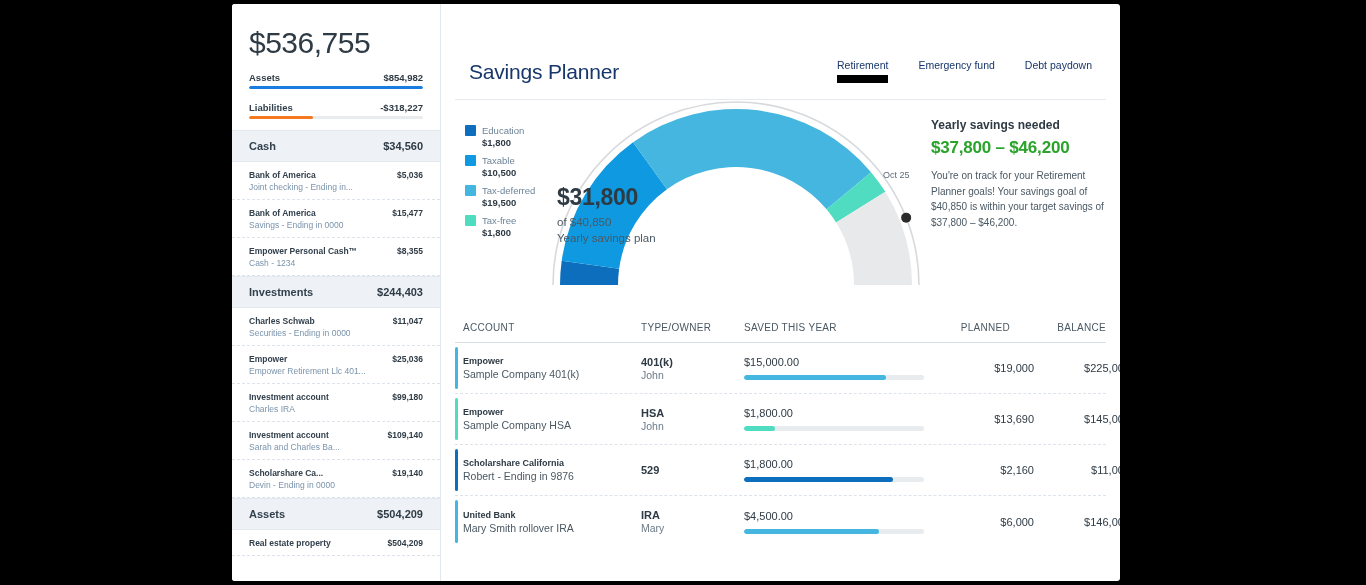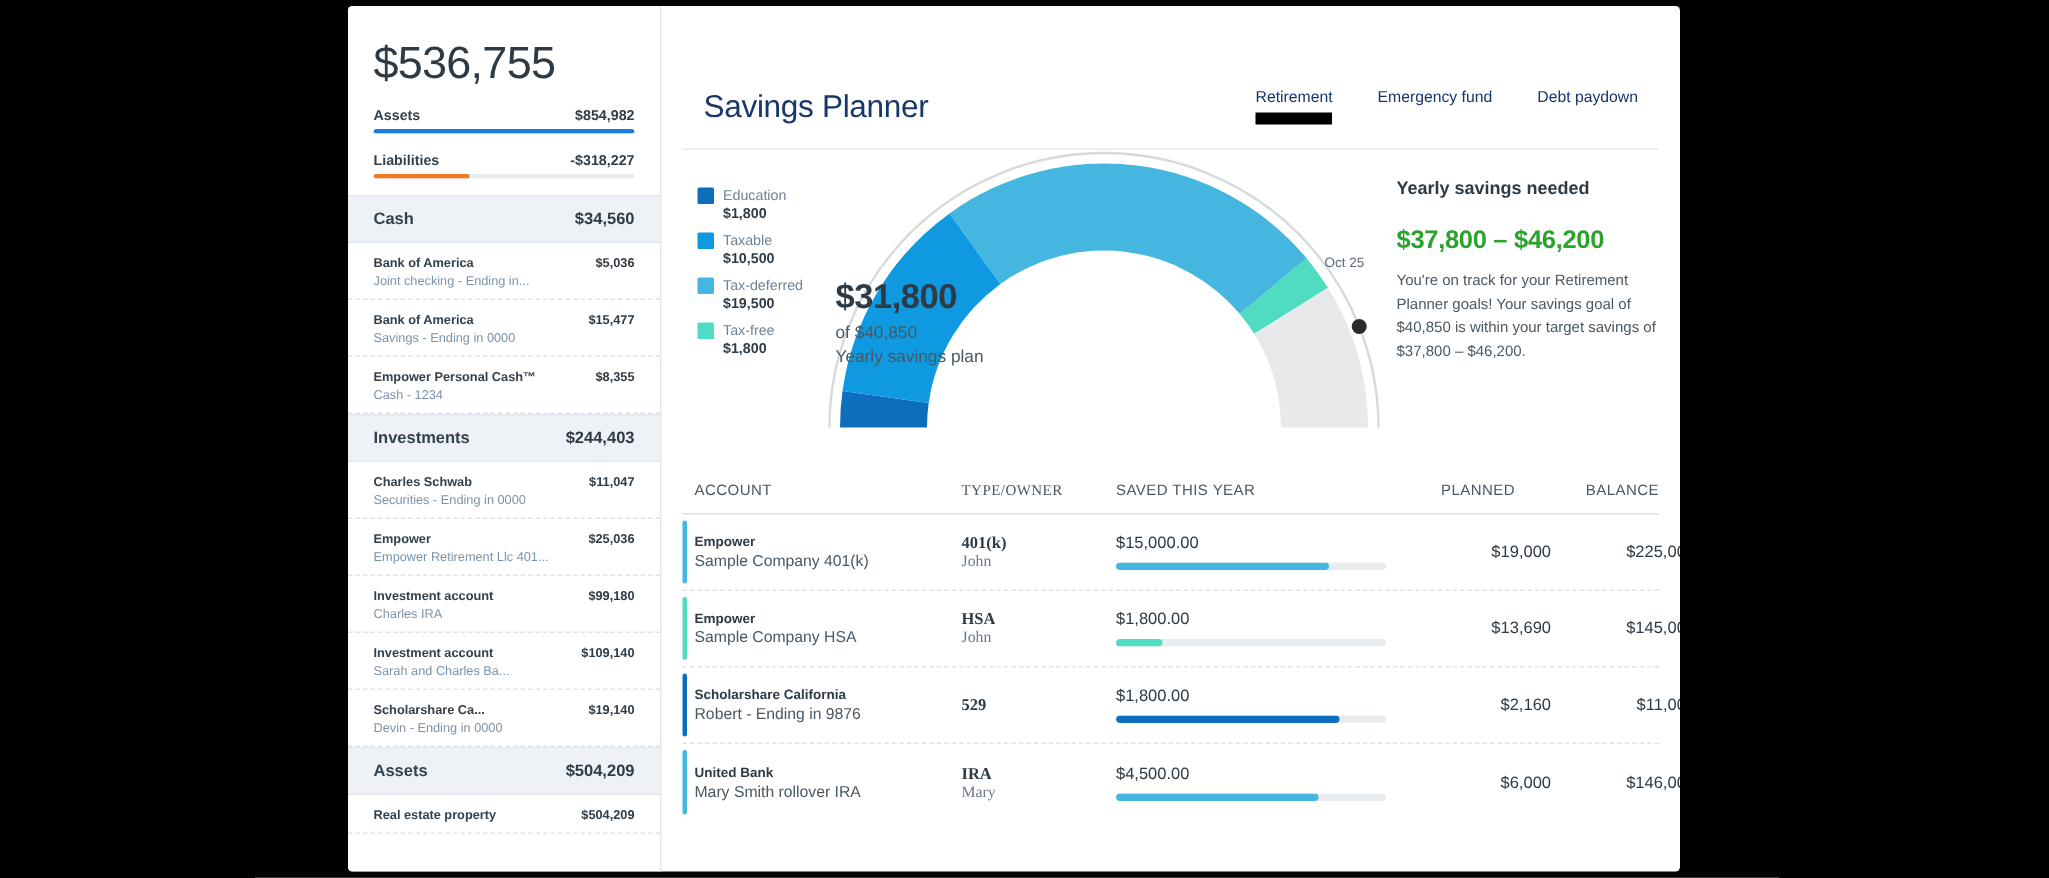--- a/index.html
+++ b/index.html
@@ -102,33 +102,33 @@
   .gauge-main { font-size: 23px; font-weight: bold; color: #2e3a44; letter-spacing: -0.3px; }
   .gauge-sub { font-size: 11.5px; color: #4a5863; margin-top: 4px; line-height: 1.35; }
 
   .marker-label {
     position: absolute; font-size: 9px; color: #5b6b79;
     left: 340px; top: 78px;
   }
 
   .info { position: absolute; left: 476px; top: 18px; width: 175px; }
   .info-title { font-size: 12px; font-weight: bold; color: #2e3a44; }
-  .info-range { font-size: 17px; font-weight: bold; color: #29a329; margin-top: 18px; letter-spacing: -0.2px; }
+  .info-range { font-size: 17px; font-weight: bold; color: #29a329; margin-top: 6px; letter-spacing: -0.2px; }
   .info-body { font-size: 10px; color: #4a5863; line-height: 1.55; margin-top: 10px; }
 
   
   .tbl { position: absolute; left: 14px; right: 14px; top: 318px; }
   .tbl-head {
     display: flex; align-items: flex-end;
     padding: 0 0 9px 0;
     border-bottom: 1px solid #d9dfe5;
   }
   .th { font-size: 10px; color: #4a5863; letter-spacing: 0.3px; }
   .c-acct    { flex: 0 0 186px; padding-left: 8px; }
-  .c-type    { flex: 0 0 103px; font-family: Liberation Serif, serif; }
+  .c-type    { flex: 0 0 103px; }
   .c-saved   { flex: 1 1 auto; }
   .c-planned { flex: 0 0 110px; text-align: right; }
   .c-balance { flex: 0 0 96px; text-align: right; }
 
   .row {
     display: flex; align-items: center;
     height: 51px;
     border-bottom: 1px dashed #dde3ea;
     position: relative;
   }

